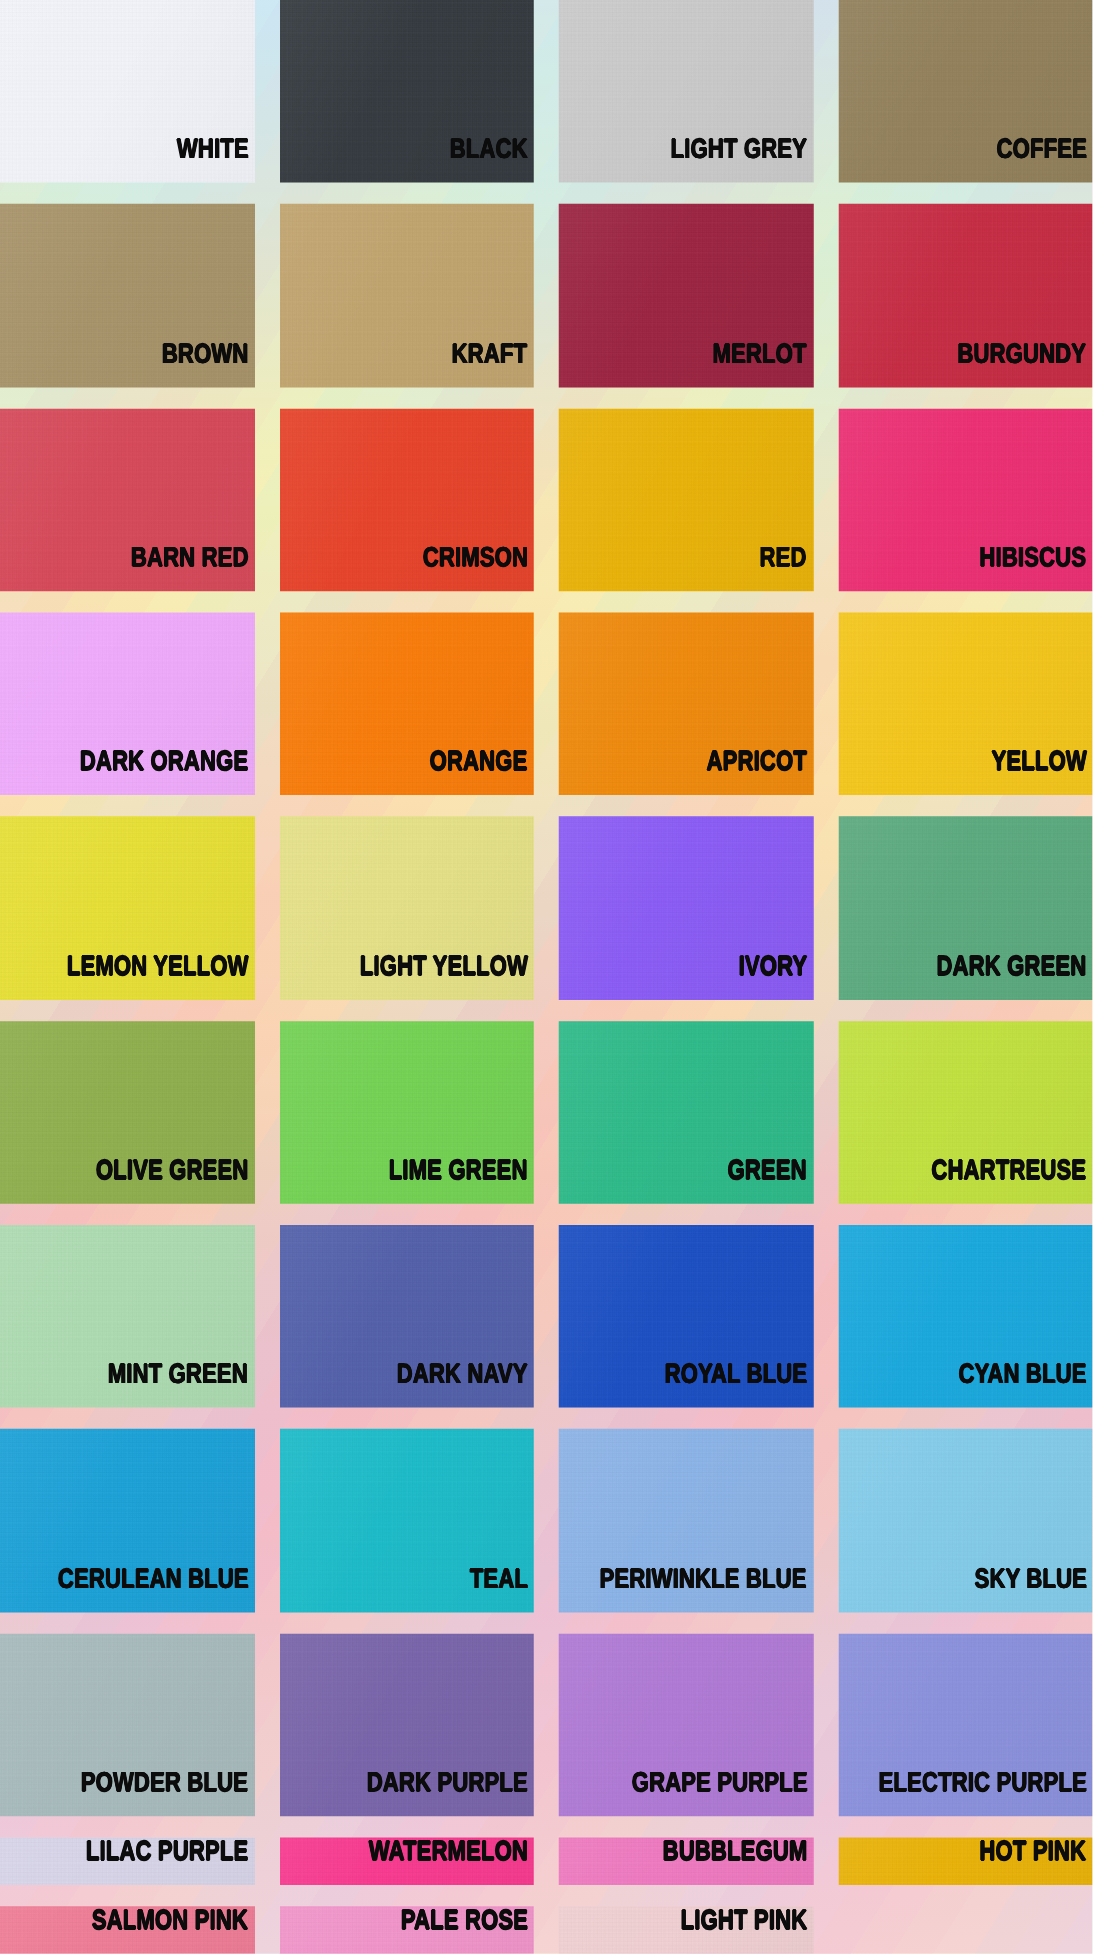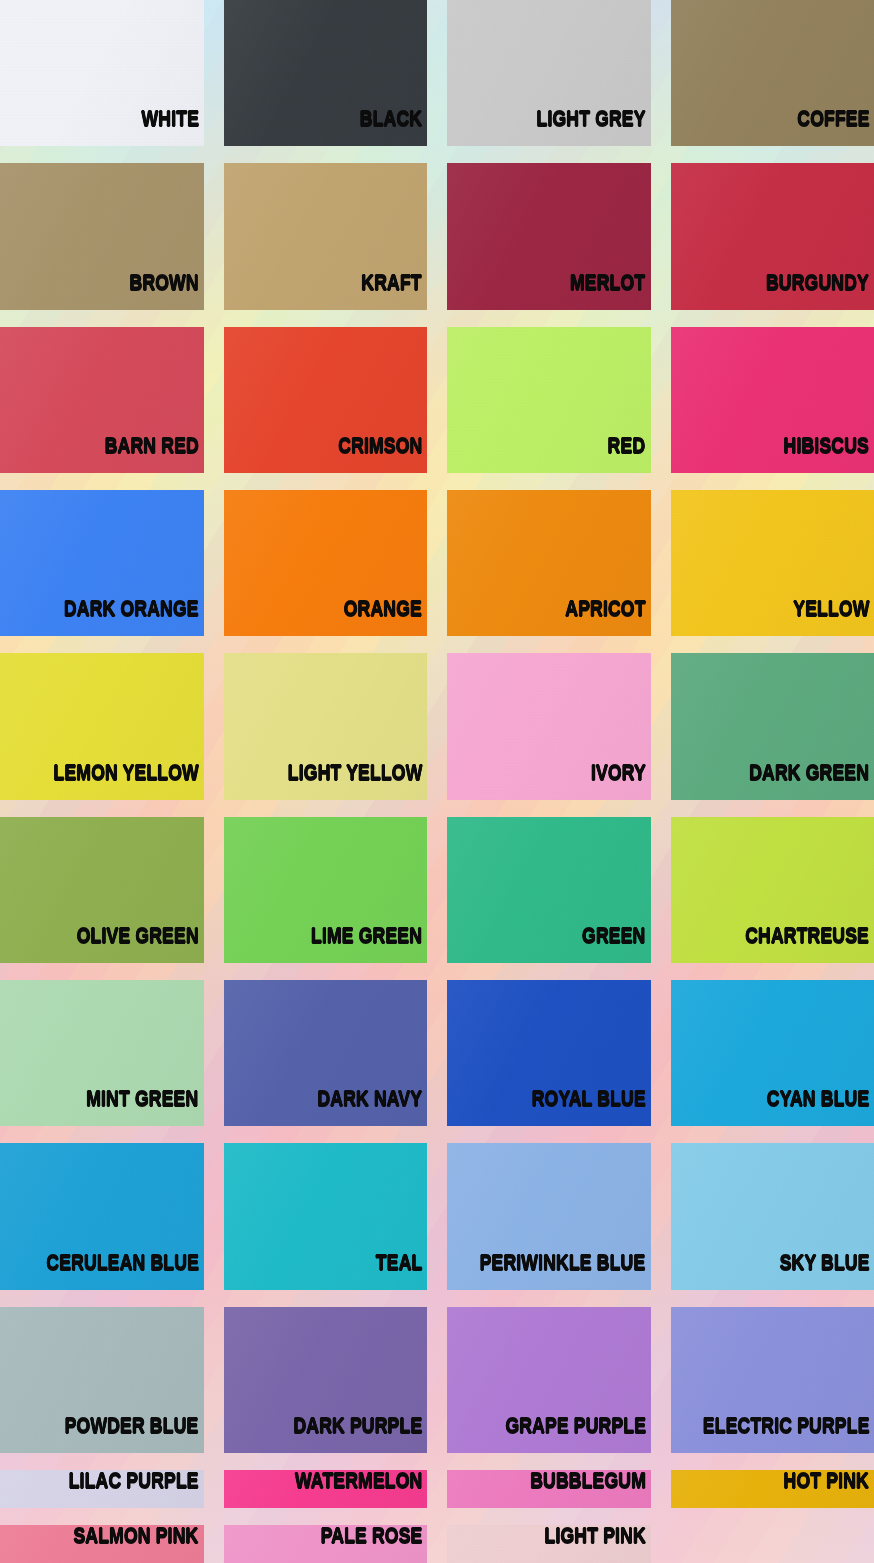--- a/index.html
+++ b/index.html
@@ -148,45 +148,45 @@
       </div>
       <div class="swatch" style="background-color: rgb(199, 44, 68);">
         <span class="swatch-label">BURGUNDY</span>
       </div>
       <div class="swatch" style="background-color: rgb(215, 73, 90);">
         <span class="swatch-label">BARN RED</span>
       </div>
       <div class="swatch" style="background-color: rgb(232, 67, 42);">
         <span class="swatch-label">CRIMSON</span>
       </div>
-      <div class="swatch" style="background-color: #bef264; text-align: right;">
+      <div class="swatch" style="background-color: #eab308; text-align: right;">
         <span class="swatch-label">RED</span>
       </div>
       <div class="swatch" style="background-color: rgb(237, 47, 115);">
         <span class="swatch-label">HIBISCUS</span>
       </div>
-      <div class="swatch" style="background-color: #3b82f6;">
+      <div class="swatch" style="background-color: #f0abfc;">
         <span class="swatch-label">DARK ORANGE</span>
       </div>
       <div class="swatch" style="background-color: rgb(249, 124, 10);">
         <span class="swatch-label">ORANGE</span>
       </div>
       <div class="swatch" style="background-color: rgb(240, 138, 12);">
         <span class="swatch-label">APRICOT</span>
       </div>
       <div class="swatch" style="background-color: rgb(245, 199, 26);">
         <span class="swatch-label">YELLOW</span>
       </div>
       <div class="swatch" style="background-color: rgb(232, 225, 54);">
         <span class="swatch-label">LEMON YELLOW</span>
       </div>
       <div class="swatch" style="background-color: rgb(230, 226, 136);">
         <span class="swatch-label">LIGHT YELLOW</span>
       </div>
-      <div class="swatch" style="background-color: #f9a8d4;">
+      <div class="swatch" style="background-color: #8b5cf6;">
         <span class="swatch-label">IVORY</span>
       </div>
       <div class="swatch" style="background-color: rgb(92, 171, 127);">
         <span class="swatch-label">DARK GREEN</span>
       </div>
       <div class="swatch" style="background-color: rgb(143, 176, 78);">
         <span class="swatch-label">OLIVE GREEN</span>
       </div>
       <div class="swatch" style="background-color: rgb(116, 211, 84);">
         <span class="swatch-label">LIME GREEN</span>

